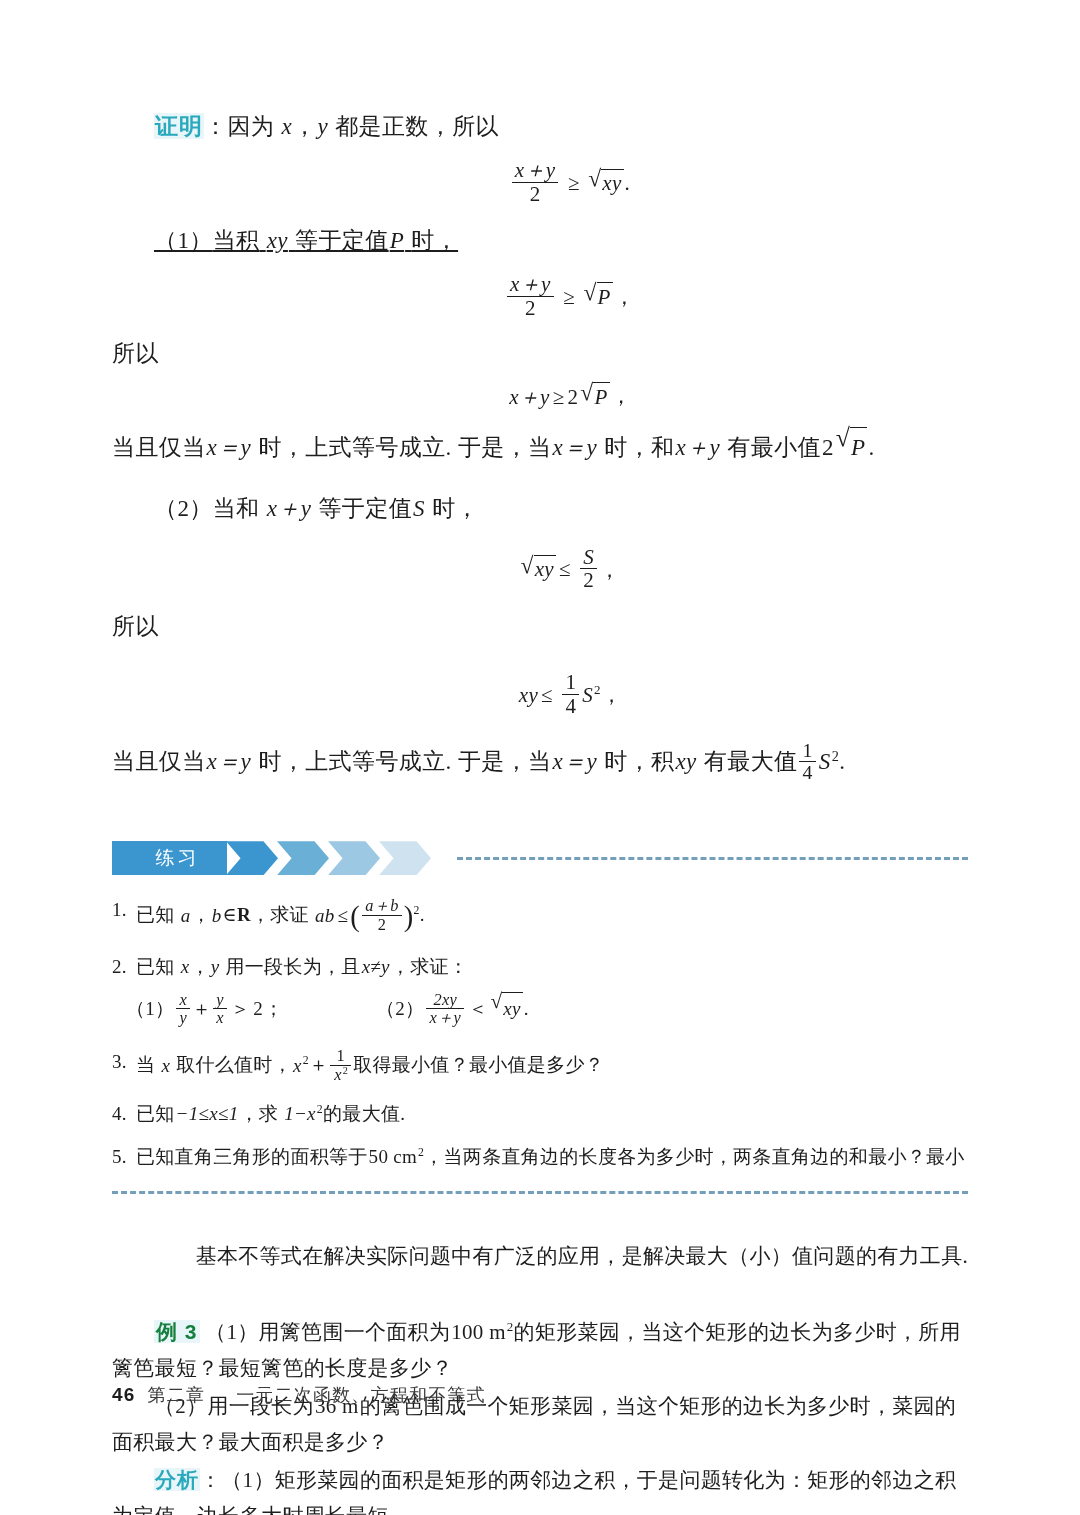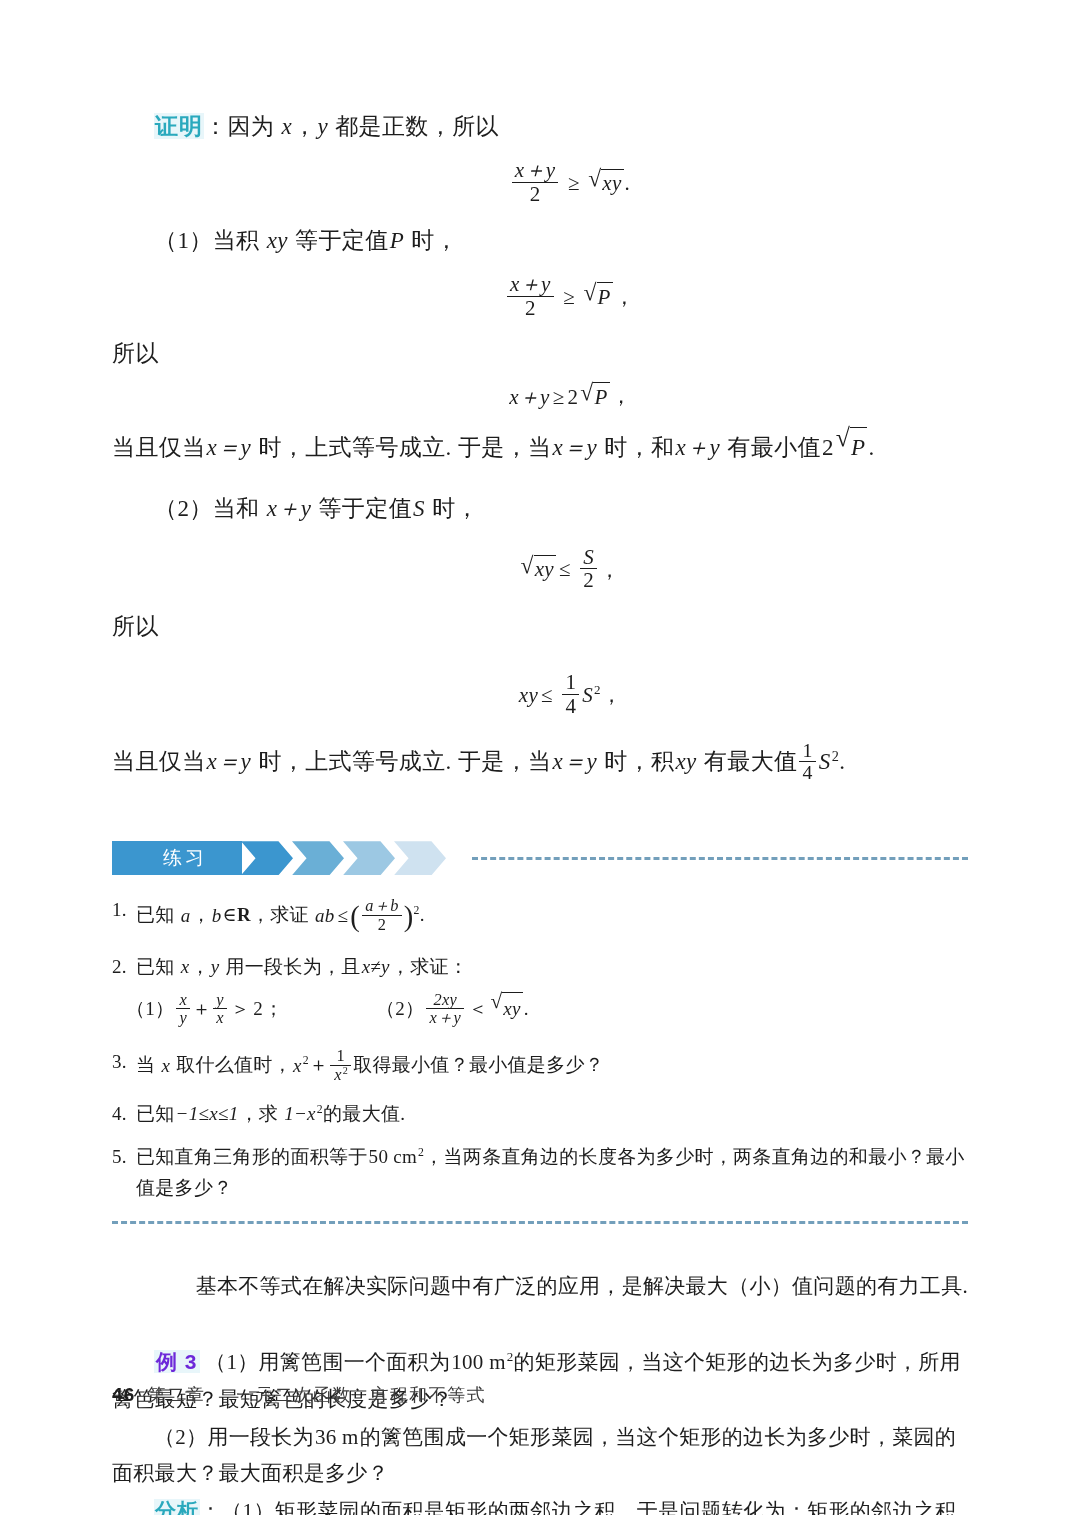--- a/index.html
+++ b/index.html
@@ -48,21 +48,21 @@
   
   .label-teal {
     color: #2aa9bd;
     background: #e8f6fa;
     font-family: "Liberation Sans", "DejaVu Sans", sans-serif;
     font-weight: 700;
     padding: 0 1px;
     letter-spacing: 1px;
   }
   .ex-label {
-    color: #6d28d9;
+    color: #15803d;
     background: #e8f6fa;
     font-family: "Liberation Sans", "DejaVu Sans", sans-serif;
     font-weight: 700;
     letter-spacing: 1px;
     padding: 0 2px;
   }
 
   
   .mi { font-style: italic; font-family: "Liberation Serif", serif; padding: 0 1px; }
   .mn { font-family: "Liberation Serif", serif; padding: 0 1px; }
@@ -123,21 +123,21 @@
     display: flex;
     align-items: center;
     justify-content: center;
     color: #ffffff;
     font-family: "Liberation Sans", "DejaVu Sans", sans-serif;
     font-size: 19px;
     letter-spacing: 3px;
     box-sizing: border-box;
   }
   .chev-1 {
-    width: 130px;
+    width: 115px;
     background: #3b96cf;
     padding-left: 16px;
   }
   .chev-arrow {
     width: 52px;
     margin-left: -1px;
     clip-path: polygon(0 0, 72% 0, 100% 50%, 72% 100%, 0 100%, 28% 50%);
   }
   .chev-a { background: #3b96cf; }
   .chev-b { background: #6aafd6; }
@@ -217,21 +217,21 @@
 
     <div class="display display-shift" style="margin-top:14px;">
       <span class="frac">
         <span class="num mi">x＋y</span>
         <span class="den mn">2</span>
       </span>
       <span class="mop">≥</span>
       <span class="sqrt"><span class="rad">√</span><span class="body mi">xy</span></span><span>.</span>
     </div>
 
-    <div class="line" style="margin-top:10px; padding-left:42px;">
+    <div class="line" style="margin-top:10px; padding-left:42px;text-decoration:underline;">
       <span>（1）</span><span>当积</span>
       <span class="mi">xy</span>
       <span>等于定值</span><span class="mi">P</span>
       <span>时，</span>
     </div>
 
     <div class="display display-shift" style="margin-top:14px;">
       <span class="frac">
         <span class="num mi">x＋y</span>
         <span class="den mn">2</span>
@@ -357,21 +357,21 @@
         <span class="ex-num">4.</span>
         <span class="ex-body">
           <span>已知</span><span class="mi">−1≤x≤1</span><span>，求</span>
           <span class="mi">1−x</span><sup class="exp">2</sup><span>的最大值.</span>
         </span>
       </div>
 
       <div class="ex-item" style="margin-top:6px;">
         <span class="ex-num">5.</span>
         <span class="ex-body" style="line-height:1.62;">
-          <span>已知直角三角形的面积等于</span><span class="mn">50 cm</span><sup class="exp">2</sup><span>，当两条直角边的长度各为多少时，两条直角边的和最小？最小</span><span class="blk">值是多少？</span>
+          <span>已知直角三角形的面积等于</span><span class="mn">50 cm</span><sup class="exp">2</sup><span>，当两条直角边的长度各为多少时，两条直角边的和最小？最小</span>
         </span>
       </div>
 
     </div>
 
     <div class="rule-dashed" style="margin-top:18px;"></div>
 
     <div class="para indent" style="margin-top:44px;text-align:right;">基本不等式在解决实际问题中有广泛的应用，是解决最大（小）值问题的有力工具.</div>
 
     <div class="para" style="margin-top:40px;">

